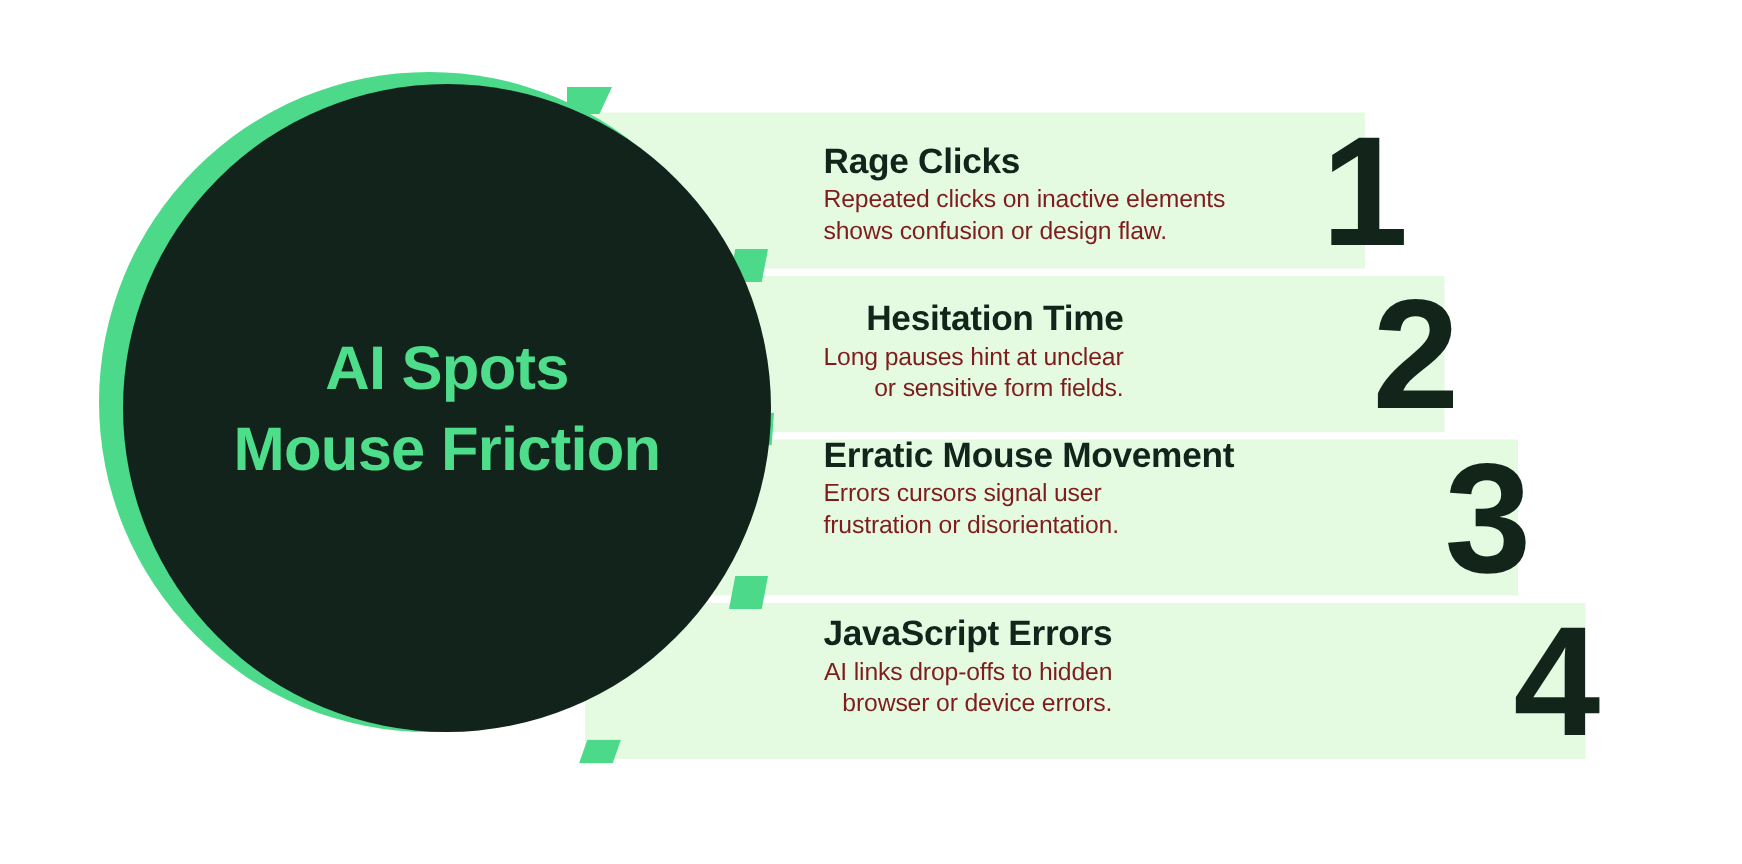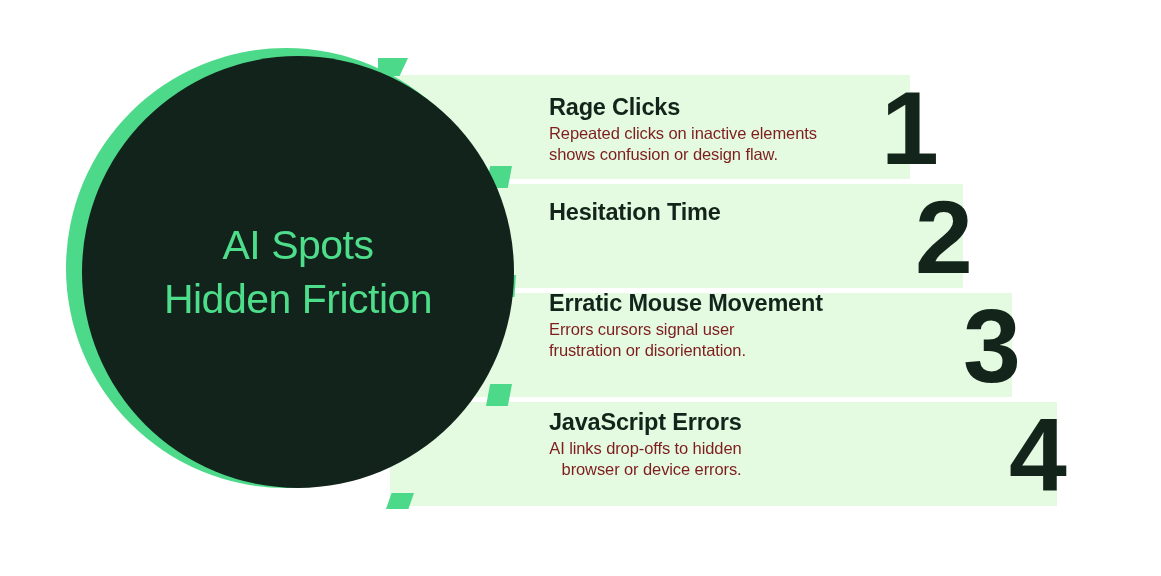--- a/index.html
+++ b/index.html
@@ -123,21 +123,21 @@
     height: 432px;
     display: flex;
     flex-direction: column;
     align-items: center;
     justify-content: center;
     text-align: center;
   }
   .disc-line {
     color: #4ddd8b;
     font-size: 41px;
-    font-weight: normal;
+    font-weight: bold;
     line-height: 54px;
     letter-spacing: -0.5px;
     white-space: nowrap;
   }
 </style>
 </head>
 <body>
 
 <div class="canvas">
 
@@ -154,20 +154,22 @@
     <div class="accent a3"></div>
     <div class="accent a4"></div>
 
     <div class="row-text t1">
       <div class="row-title">Rage Clicks</div>
       <div class="row-desc">Repeated clicks on inactive elements
 shows confusion or design flaw.</div>
     </div>
     <div class="row-text t2">
       <div class="row-title">Hesitation Time</div>
+      <div class="row-desc">Long pauses hint at unclear
+or sensitive form fields.</div>
     </div>
     <div class="row-text t3">
       <div class="row-title">Erratic Mouse Movement</div>
       <div class="row-desc">Errors cursors signal user
 frustration or disorientation.</div>
     </div>
     <div class="row-text t4">
       <div class="row-title">JavaScript Errors</div>
       <div class="row-desc">AI links drop-offs to hidden
 browser or device errors.</div>
@@ -177,16 +179,16 @@
     <div class="row-num n2">2</div>
     <div class="row-num n3">3</div>
     <div class="row-num n4">4</div>
 
   </div>
 
   <div class="ring"></div>
   <div class="disc"></div>
   <div class="disc-label">
     <div class="disc-line">AI Spots</div>
-    <div class="disc-line">Hidden Friction</div>
+    <div class="disc-line">Mouse Friction</div>
   </div>
 
 </div>
 
 </body></html>

